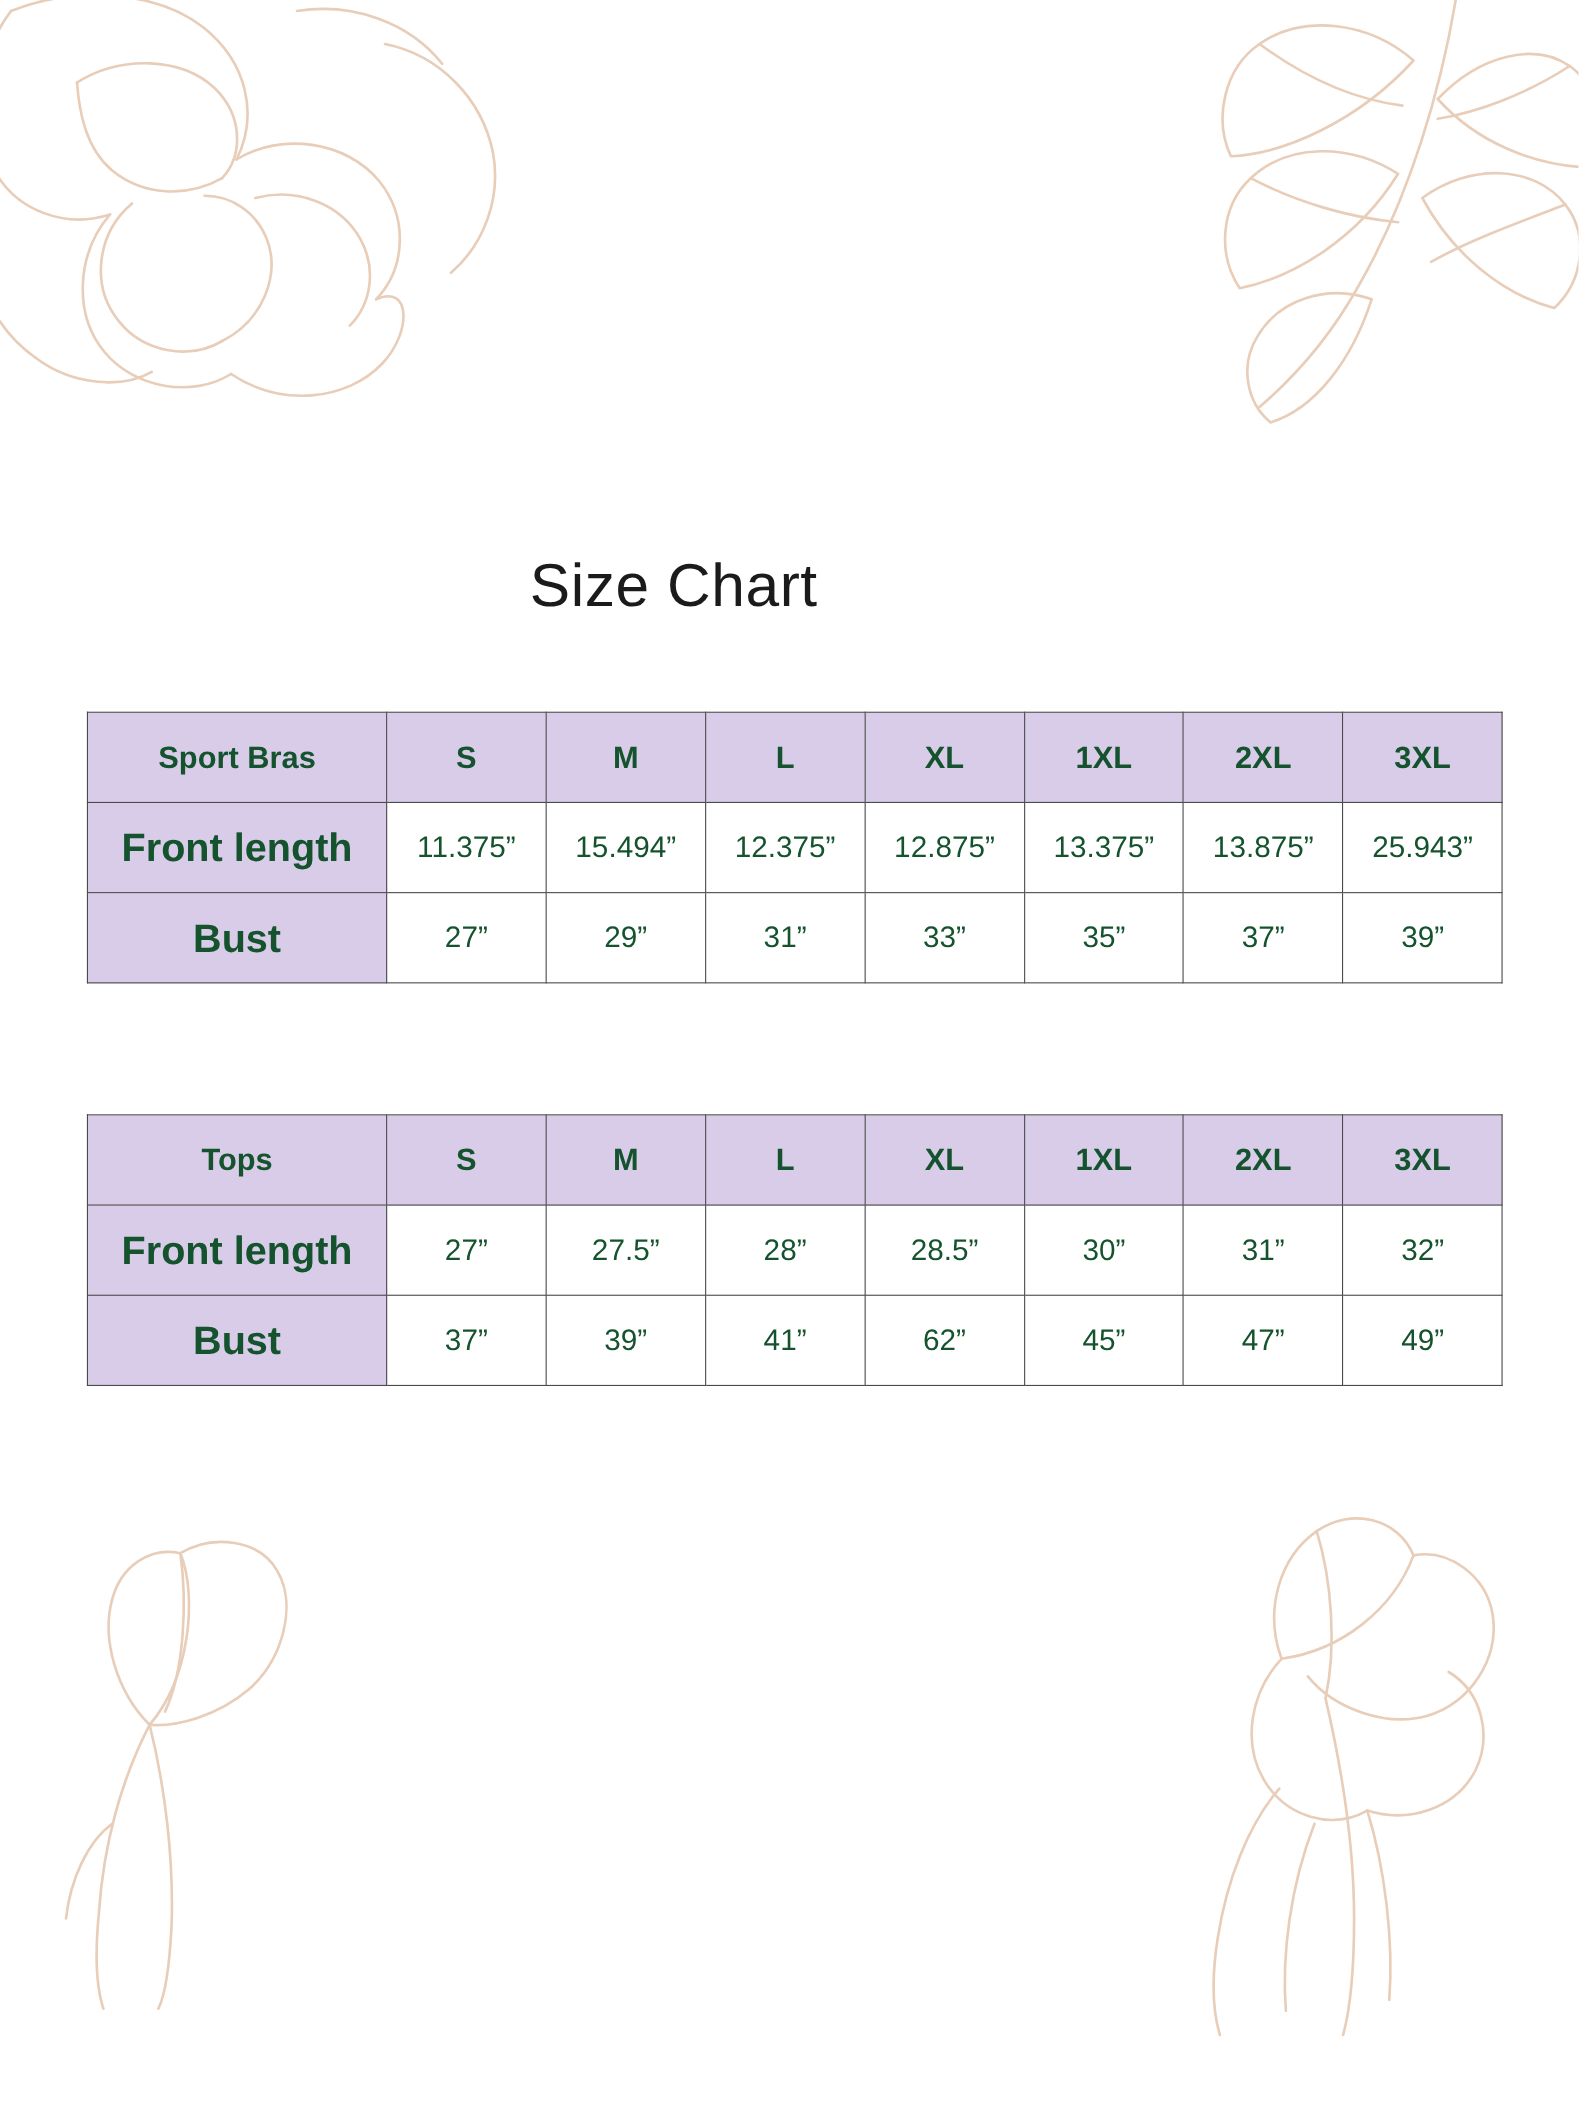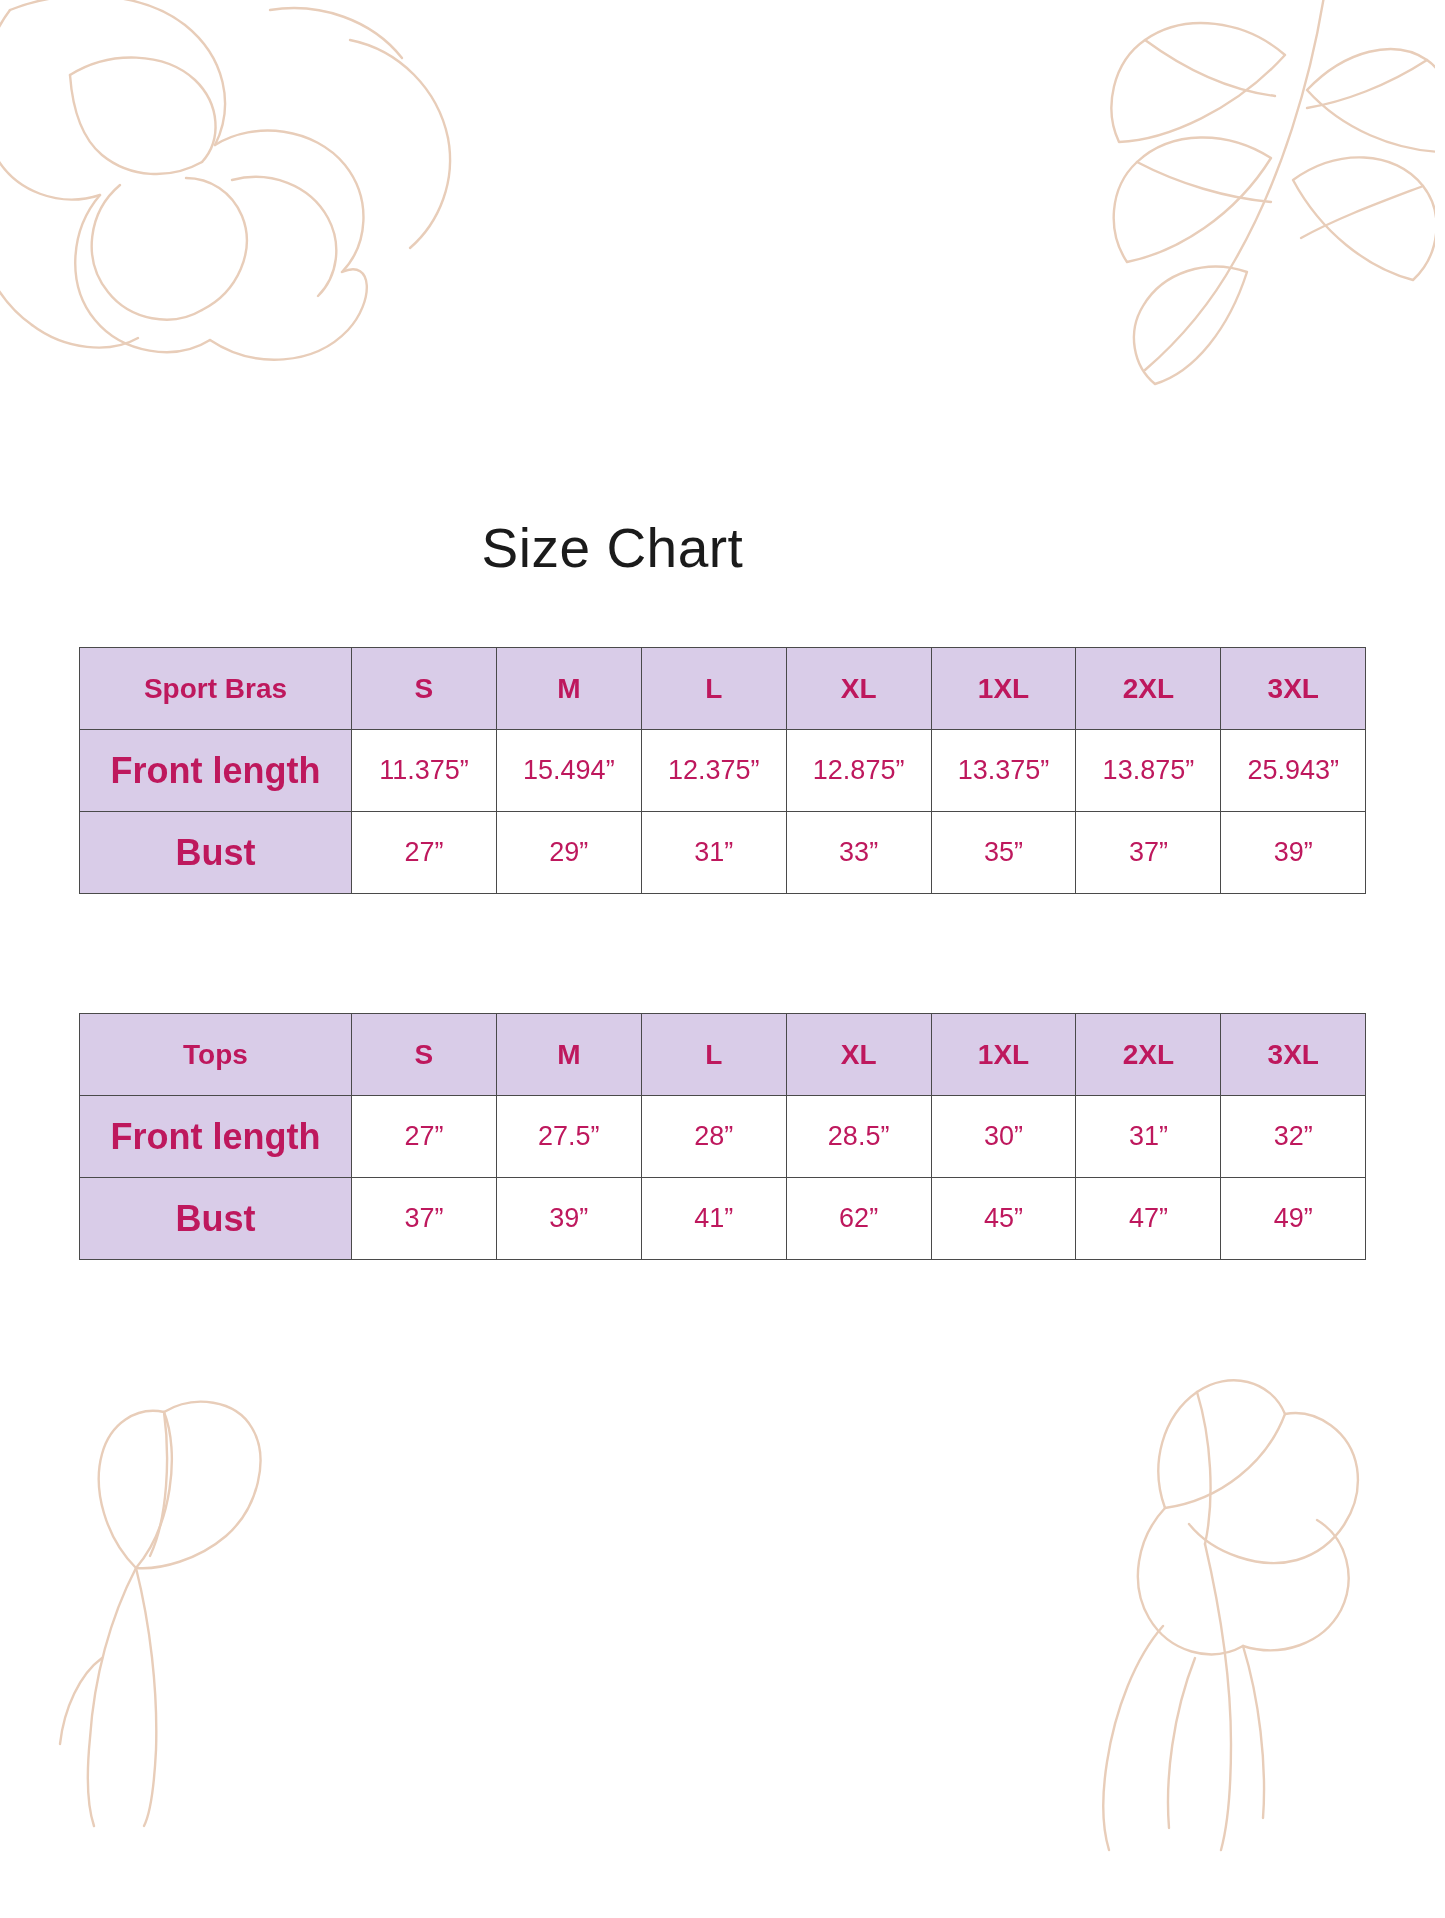--- a/index.html
+++ b/index.html
@@ -27,21 +27,21 @@
   }
   .deco svg { display: block; }
 
   .deco-tl { left: -30px;  top: -20px; }
   .deco-tr { right: 10px;  top: -10px; }
   .deco-bl { left: 40px;   bottom: 90px; }
   .deco-br { right: 70px;  bottom: 60px; }
 
   .title {
     position: absolute;
-    top: 516px;
+    top: 500px;
     left: 0;
     width: 1225px;
     text-align: center;
     font-size: 55px;
     font-weight: 400;
     letter-spacing: 0.5px;
     color: #1b1b1b;
   }
 
   .table-wrap {
@@ -57,21 +57,21 @@
     width: 100%;
     table-layout: fixed;
   }
   td, th {
     border: 1px solid #4a4a4a;
     height: 81px;
     text-align: center;
     vertical-align: middle;
     font-size: 27px;
     font-weight: 400;
-    color: #be185d;
+    color: #14532d;
     padding: 0 2px;
     white-space: nowrap;
   }
   th {
     background: #d9cce8;
     font-weight: 700;
     font-size: 28px;
   }
   td.rowhead {
     background: #d9cce8;

